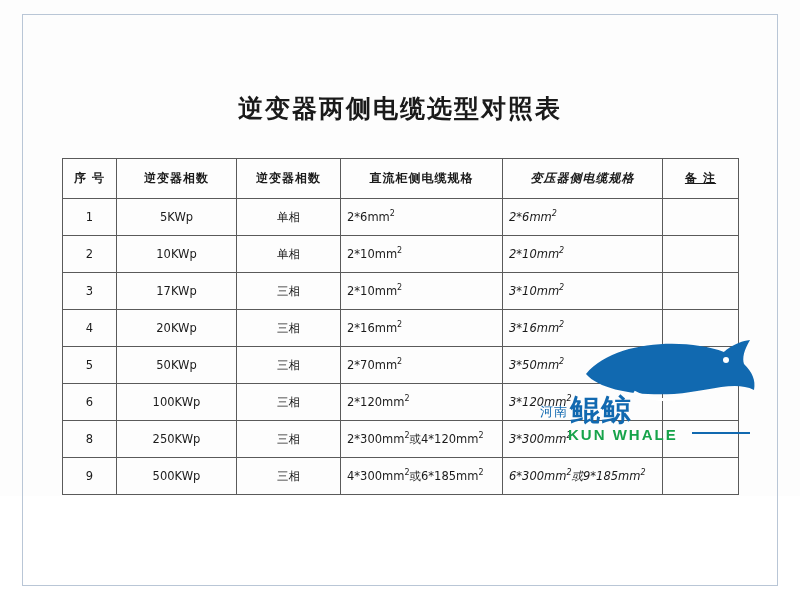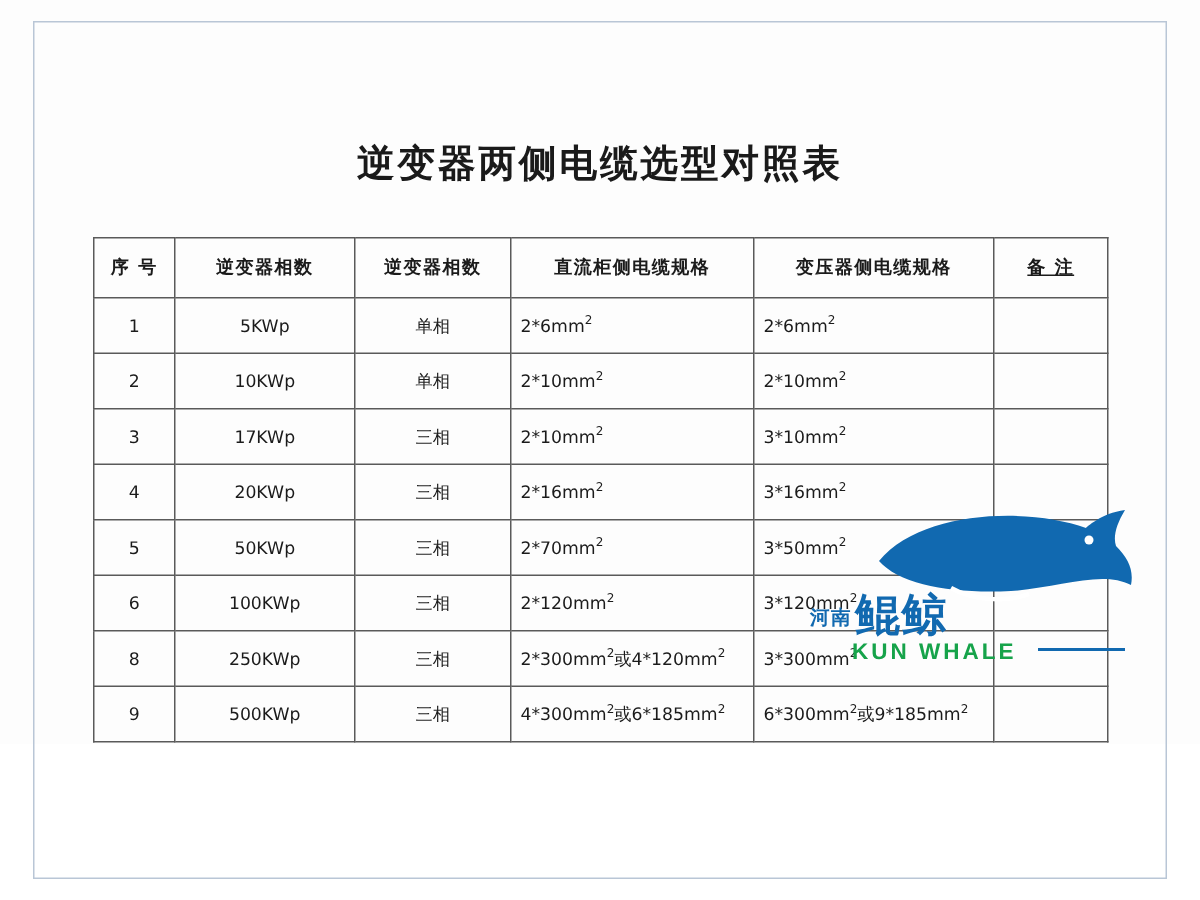--- a/index.html
+++ b/index.html
@@ -68,21 +68,21 @@
     font-weight: bold;
     text-align: center;
     font-size: 12px;
     letter-spacing: 1px;
     height: 40px;
   }
   .col-0 { width: 54px; }
   .col-1 { width: 120px; }
   .col-2 { width: 104px; }
   .col-3 { width: 162px; }
-  .col-4 { width: 160px; }
+  .col-4 { width: 160px; font-style: italic; }
   .col-5 { width: 76px; text-decoration: underline; }
   .c-center { text-align: center; }
   .c-left { text-align: left; padding-left: 8px; }
   sup {
     font-size: 8px;
     vertical-align: super;
     line-height: 0;
   }
   
   .logo {
@@ -103,21 +103,21 @@
     left: 18px;
     top: 56px;
     font-family: "DejaVu Serif", "Liberation Serif", serif;
     font-size: 30px;
     font-weight: bold;
     color: #1169b0;
     letter-spacing: 1px;
   }
   .logo-cn .small {
     font-size: 13px;
-    font-weight: bold;
+    font-weight: normal;
     color: #1169b0;
     vertical-align: middle;
     margin-right: 2px;
   }
   .logo-en {
     position: absolute;
     left: 46px;
     top: 92px;
     font-family: "Liberation Sans", sans-serif;
     font-size: 15px;

